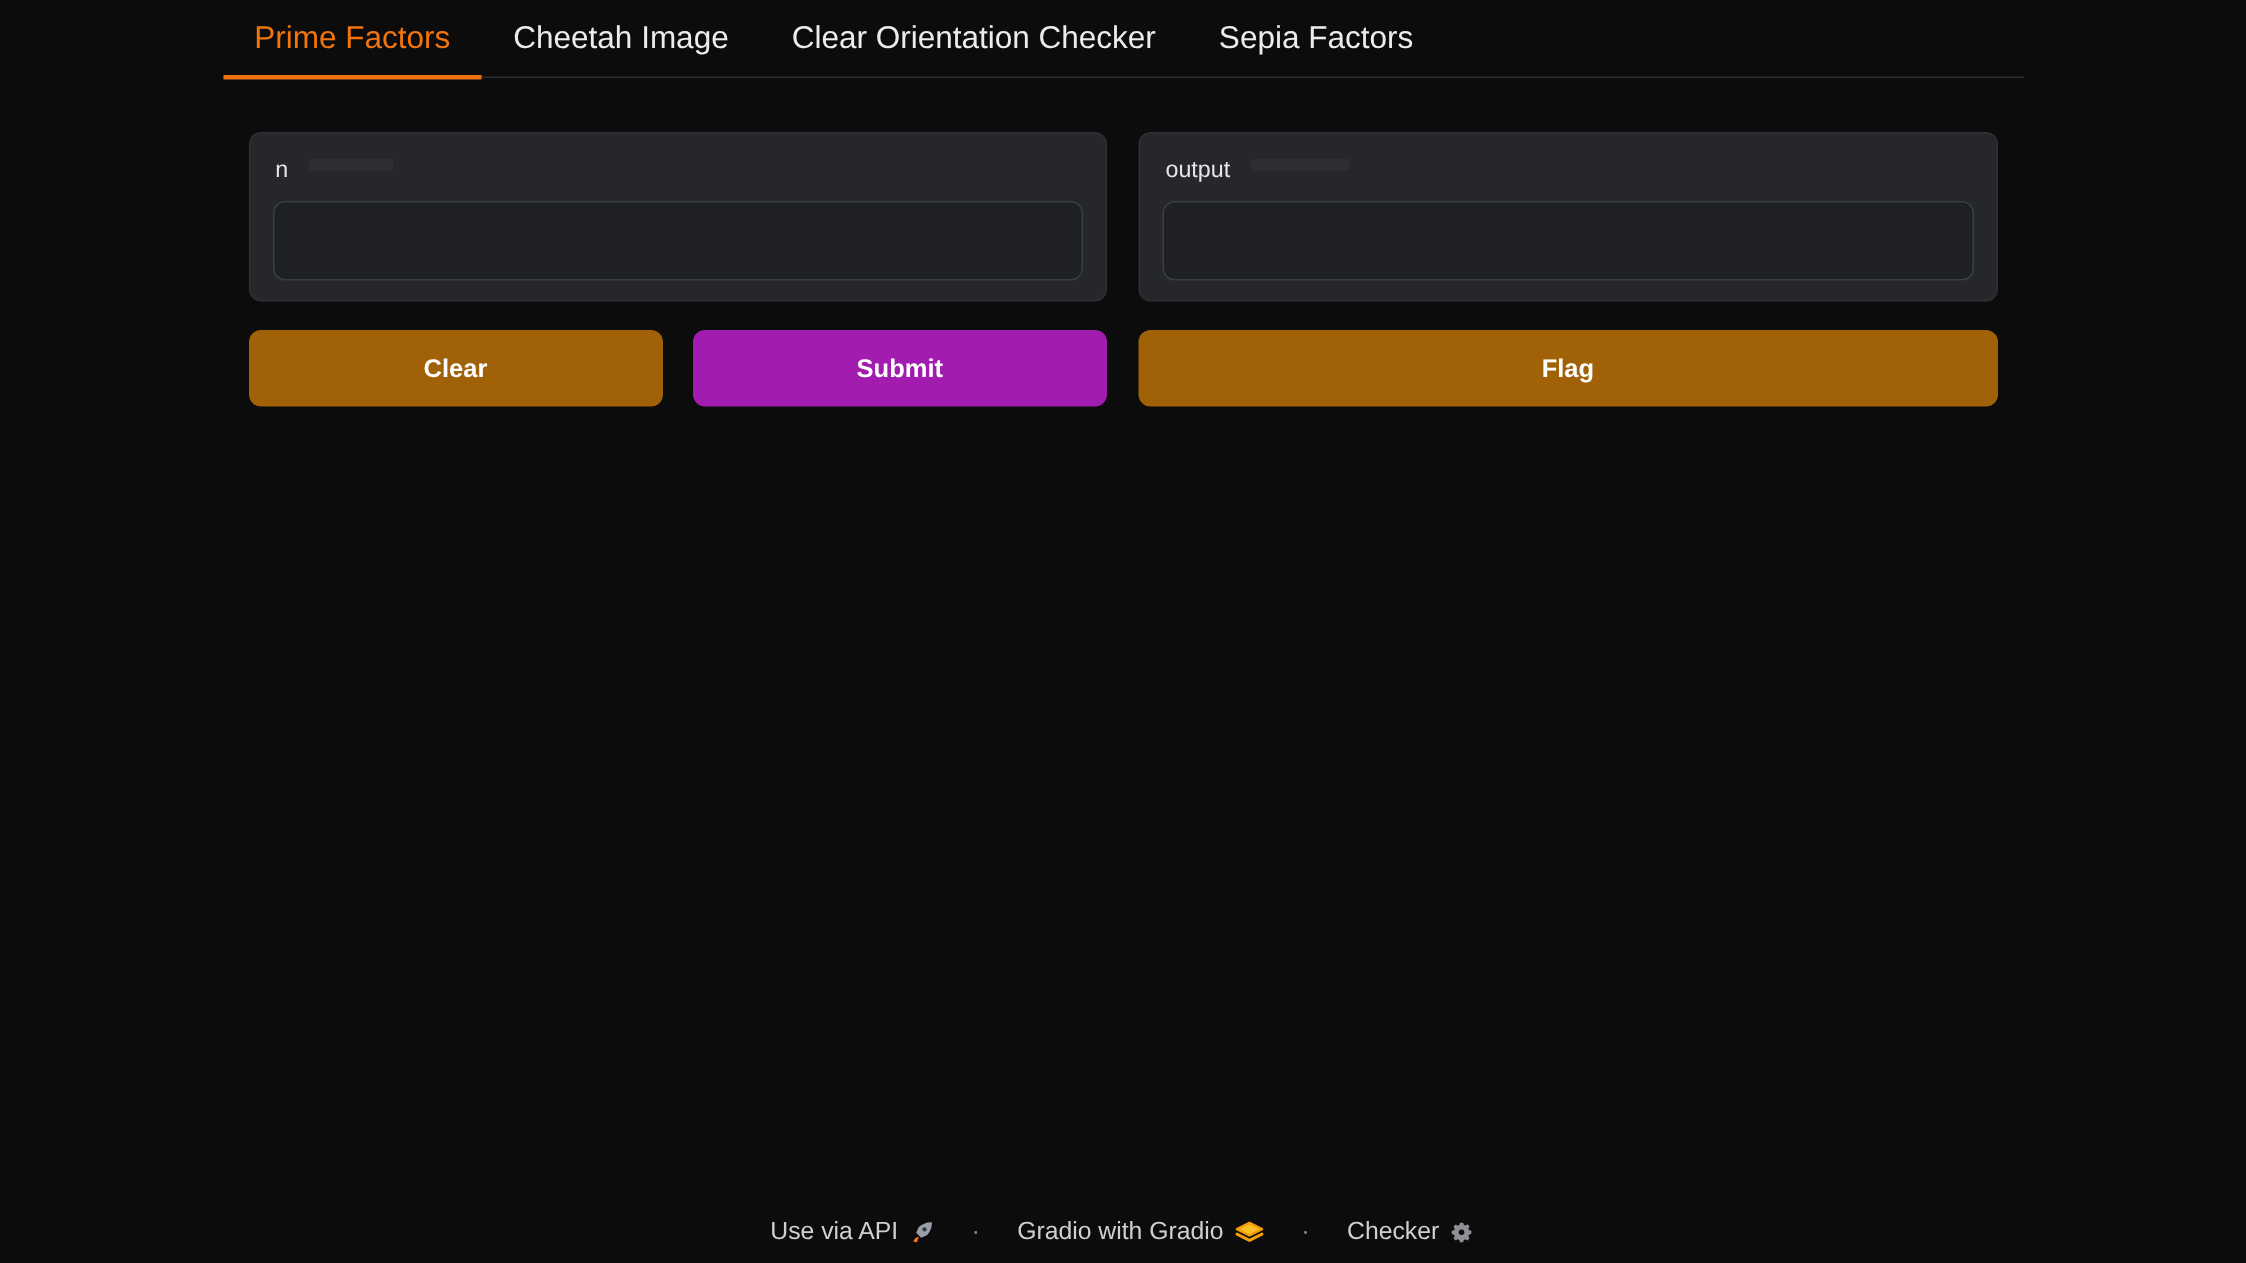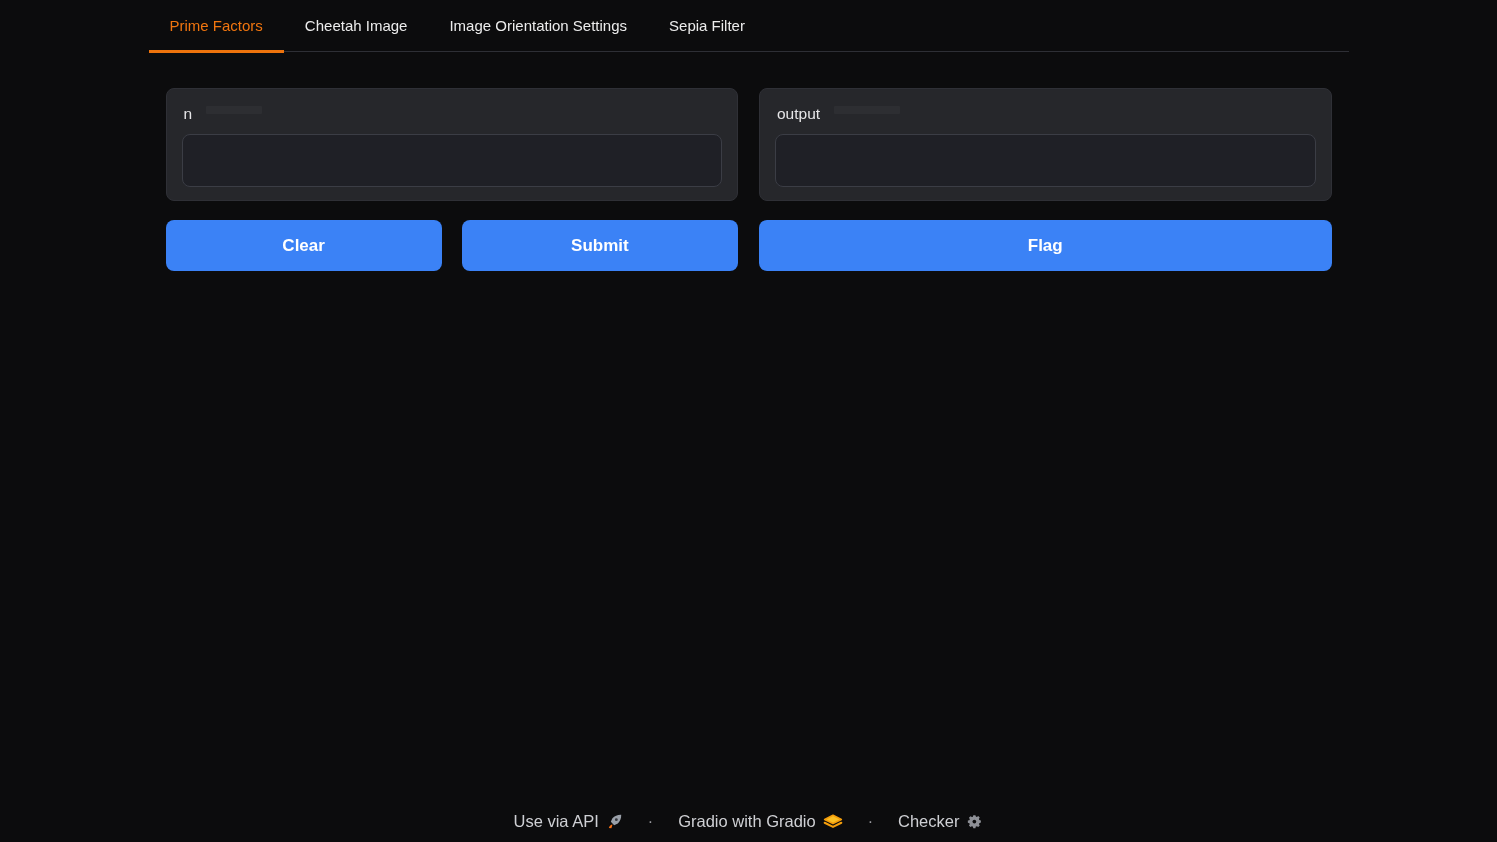--- a/index.html
+++ b/index.html
@@ -18,21 +18,21 @@
     position: relative;
   }
   
   .tabbar {
     display: flex;
     align-items: flex-end;
     border-bottom: 1px solid #2e2f35;
   }
   .tab {
     padding: 13px 21px 14px 21px;
-    font-size: 15px;
+    font-size: 21px;
     color: #ececec;
     cursor: pointer;
     border-bottom: 3px solid transparent;
     margin-bottom: -2px;
     white-space: nowrap;
     line-height: 21px;
     text-align: center;
   }
   .tab.active {
     color: #f0750f;
@@ -100,22 +100,22 @@
     border-radius: 8px;
     color: #ffffff;
     font-weight: 700;
     font-size: 17px;
     font-family: "Liberation Sans", "DejaVu Sans", sans-serif;
     cursor: pointer;
     line-height: 51px;
     text-align: center;
     padding: 0;
   }
-  .btn-secondary { background: #3b82f6; }
-  .btn-primary { background: #3b82f6; }
+  .btn-secondary { background: #a16207; }
+  .btn-primary { background: #a21caf; }
   
   .footer {
     position: absolute;
     bottom: 11px;
     left: 0;
     width: 100%;
     display: flex;
     justify-content: center;
     align-items: center;
     font-size: 16.5px;
@@ -138,22 +138,22 @@
   .icon { display: inline-flex; align-items: center; }
 </style>
 </head>
 <body>
 
 <div class="container">
 
   <div class="tabbar">
     <div class="tab active">Prime Factors</div>
     <div class="tab">Cheetah Image</div>
-    <div class="tab">Image Orientation Settings</div>
-    <div class="tab">Sepia Filter</div>
+    <div class="tab">Clear Orientation Checker</div>
+    <div class="tab">Sepia Factors</div>
   </div>
 
   <div class="content">
     <div class="col">
       <div class="panel">
         <div class="panel-label">
           <span>n</span>
           <span class="ghost-bar ghost-n"></span>
         </div>
         <textarea class="textbox" placeholder="" style=""></textarea>

